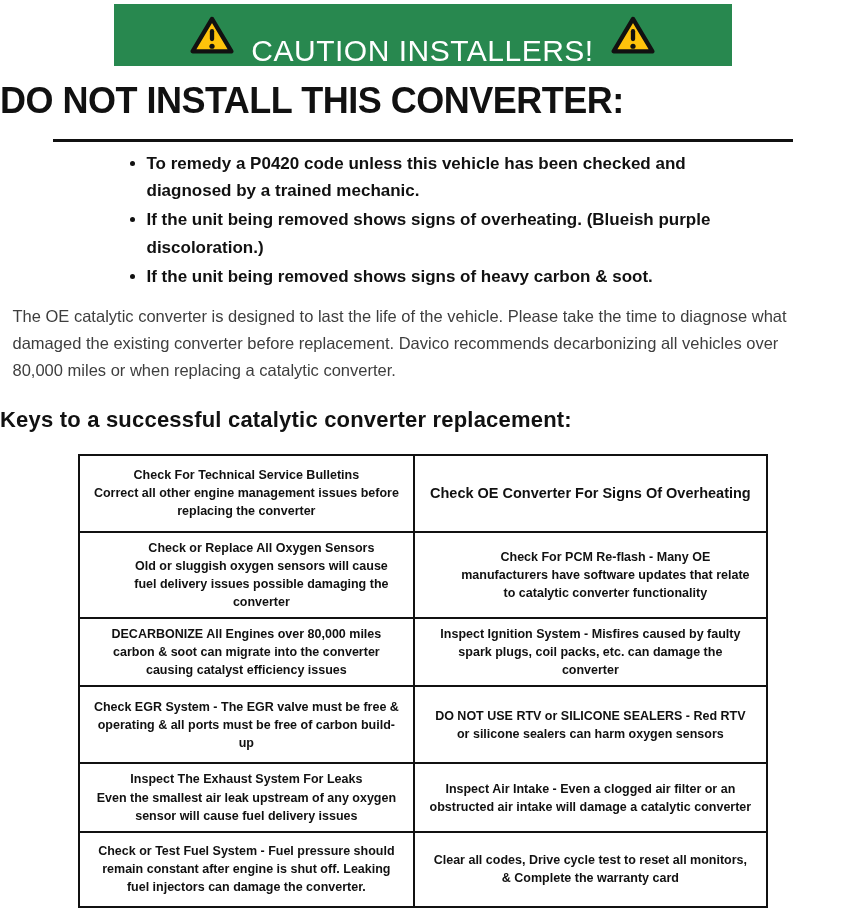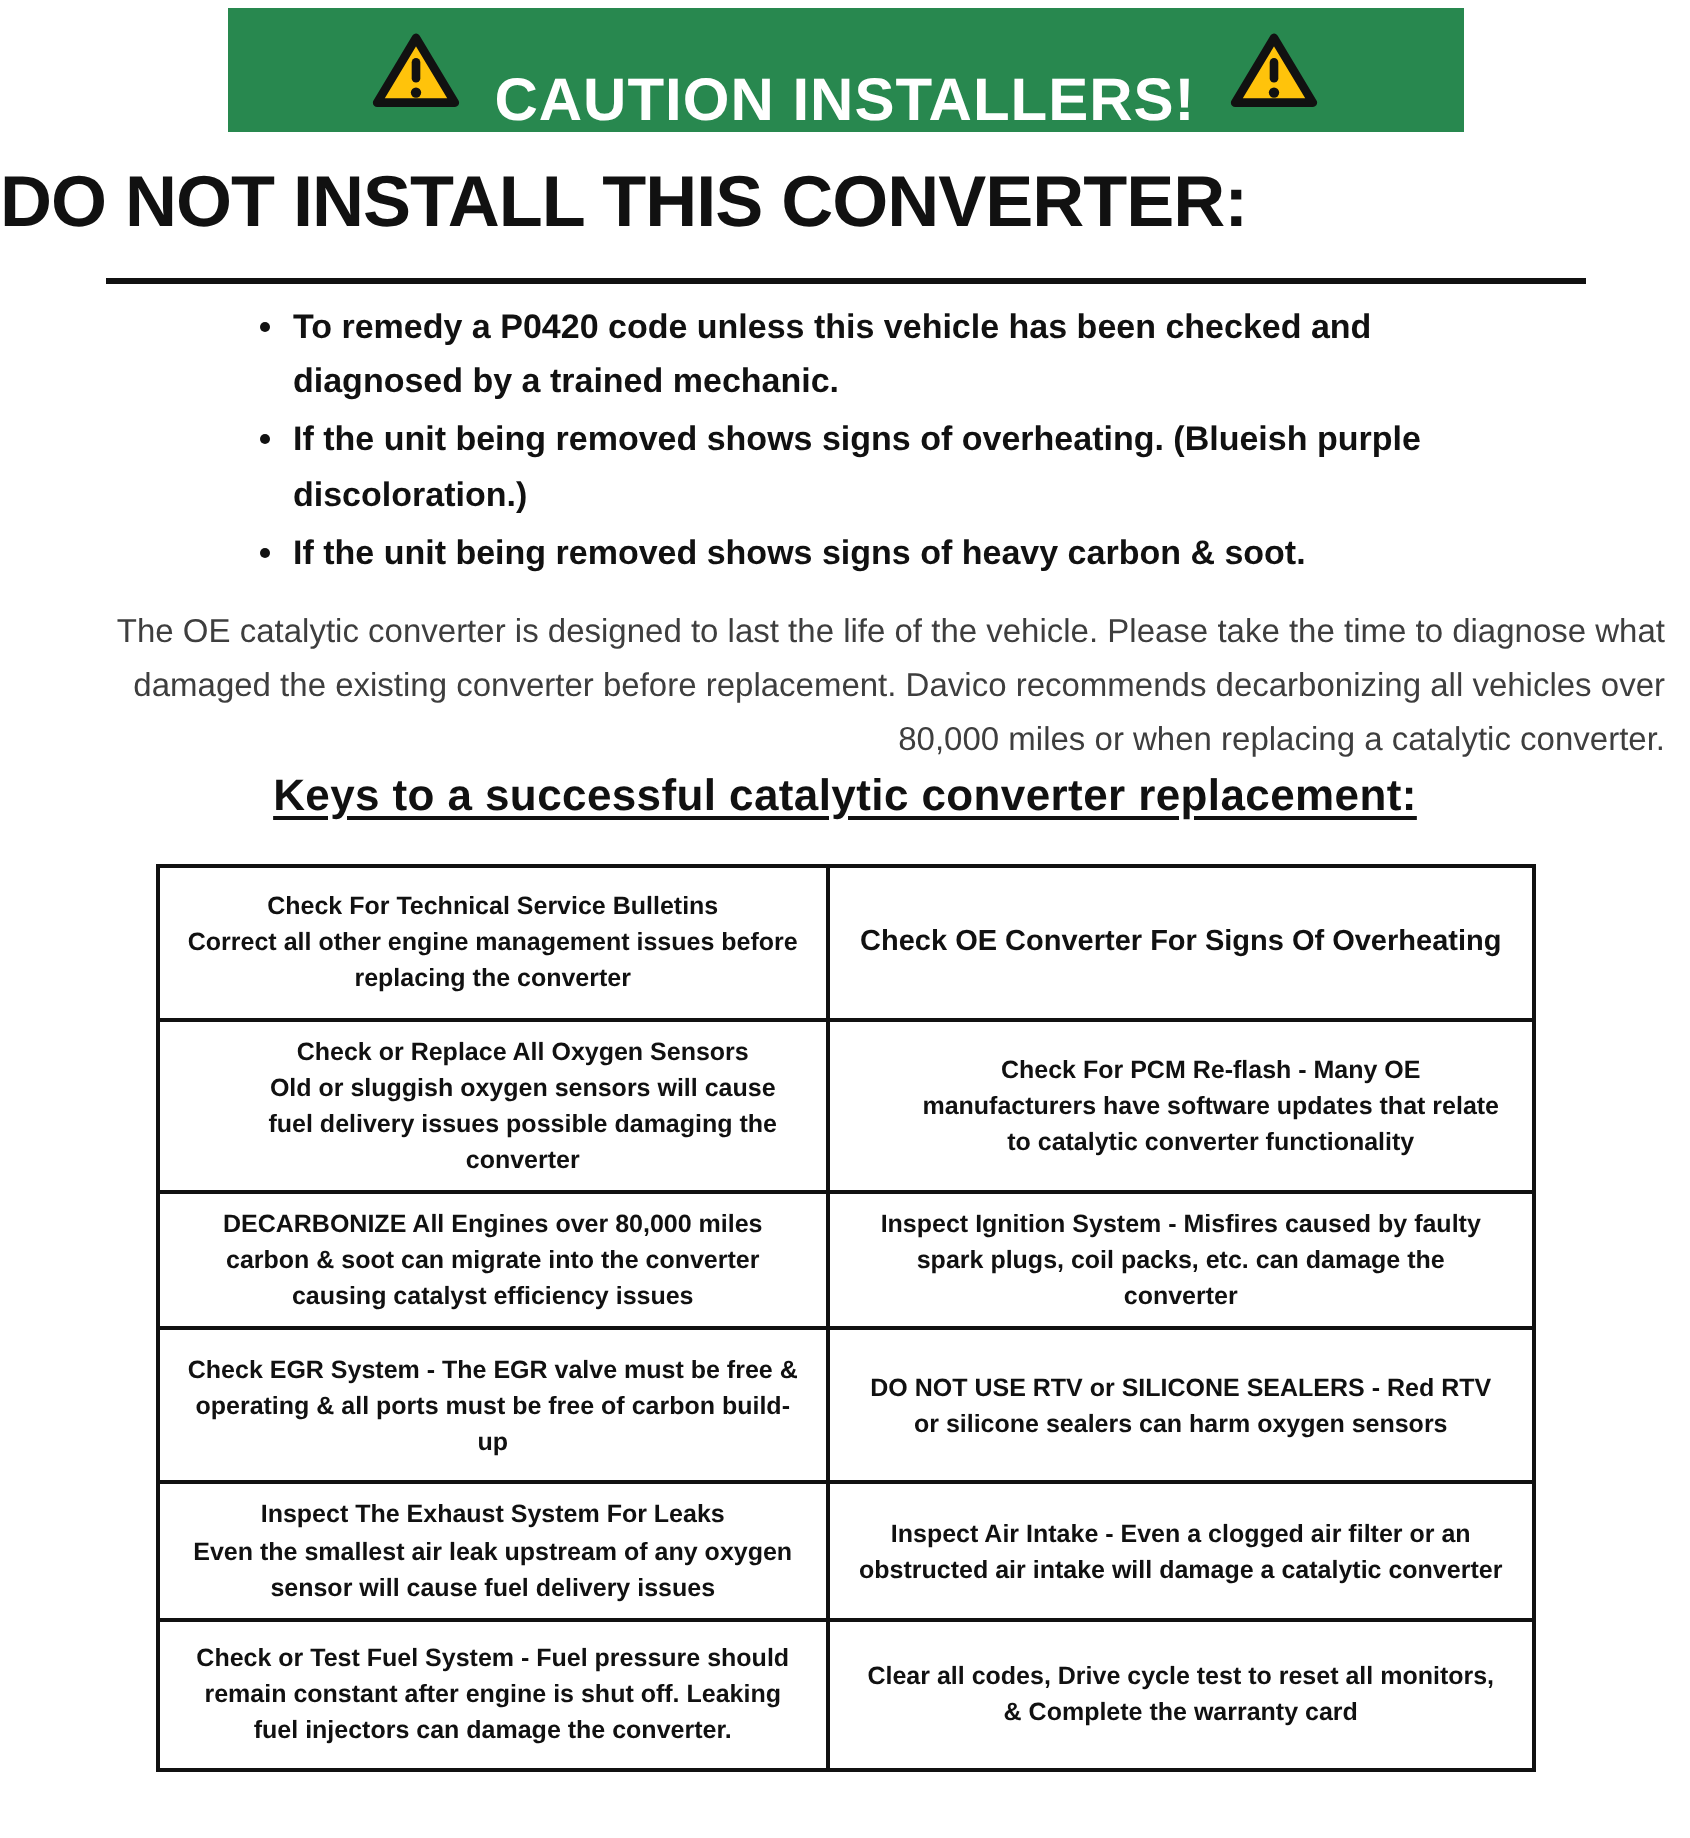--- a/index.html
+++ b/index.html
@@ -15,47 +15,46 @@
     font-family:"Liberation Sans", sans-serif;
     color:var(--ink);
     overflow:hidden;
   }
   .banner{
     width:618px;height:62px;margin:4px auto 0 auto;
     background:var(--green);
     display:flex;align-items:center;justify-content:center;gap:16px;
   }
   .banner-text{
-    color:#ffffff;font-size:30px;font-weight:bold;letter-spacing:0.5px;margin-top:32px;
+    color:#ffffff;font-size:30px;font-weight:normal;letter-spacing:0.5px;margin-top:32px;
   }
   .warn-icon{width:46px;height:41px;display:block;}
   .main-title{
     text-align:left;
     font-size:36px;font-weight:800;letter-spacing:-0.5px;
     margin-top:14px;color:var(--ink);
   }
   .divider{
     width:740px;height:3px;background:#111;border:none;
     margin:17px auto 0 auto;
   }
   .bullets{
     width:600px;margin:8px auto 0 auto;
     font-size:17px;font-weight:bold;line-height:1.6;
     list-style:disc;padding-left:24px;
   }
   .bullets li{margin-bottom:2px;}
   .intro{
     width:820px;margin:13px auto 0 auto;
-    text-align:right;
+    text-align:left;
     font-size:16.5px;line-height:1.65;color:var(--body-gray);
   }
   .keys-heading{
-    text-align:center;
+    text-align:left;margin-top:22px;
     font-size:22px;font-weight:800;
-    text-decoration:underline;
     text-underline-offset:3px;
     letter-spacing:0.2px;
   }
   table.advice{
     width:690px;margin:21px auto 0 auto;
     border-collapse:collapse;
     table-layout:fixed;
   }
   table.advice td{
     border:2px solid #111;

